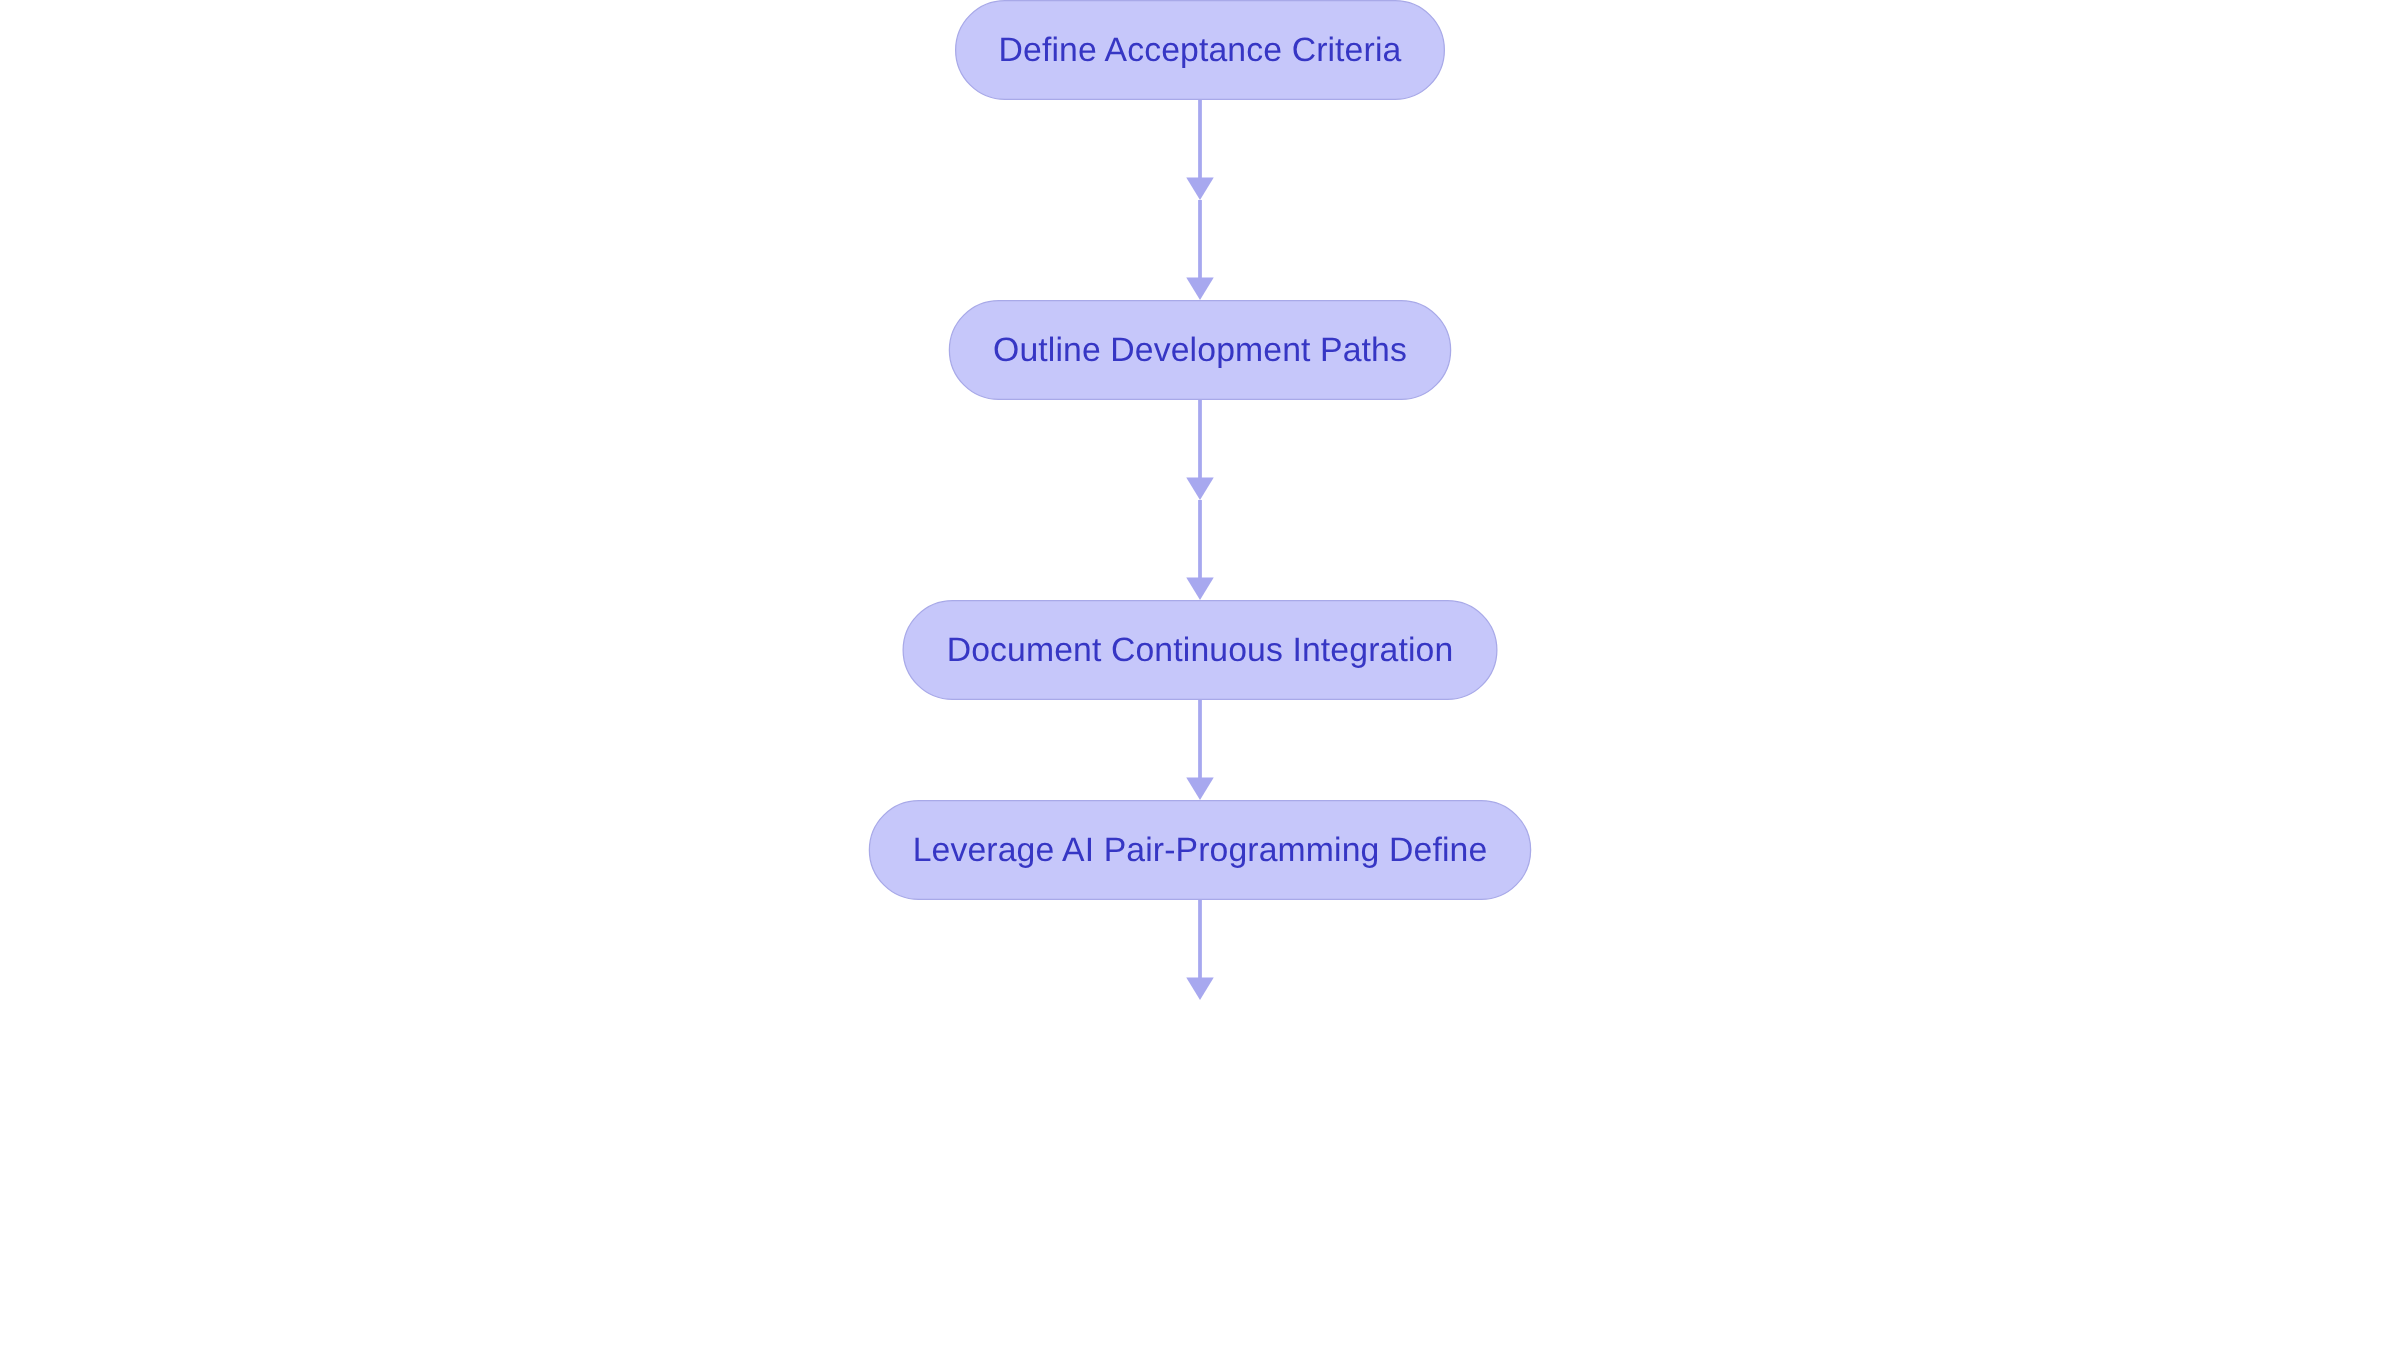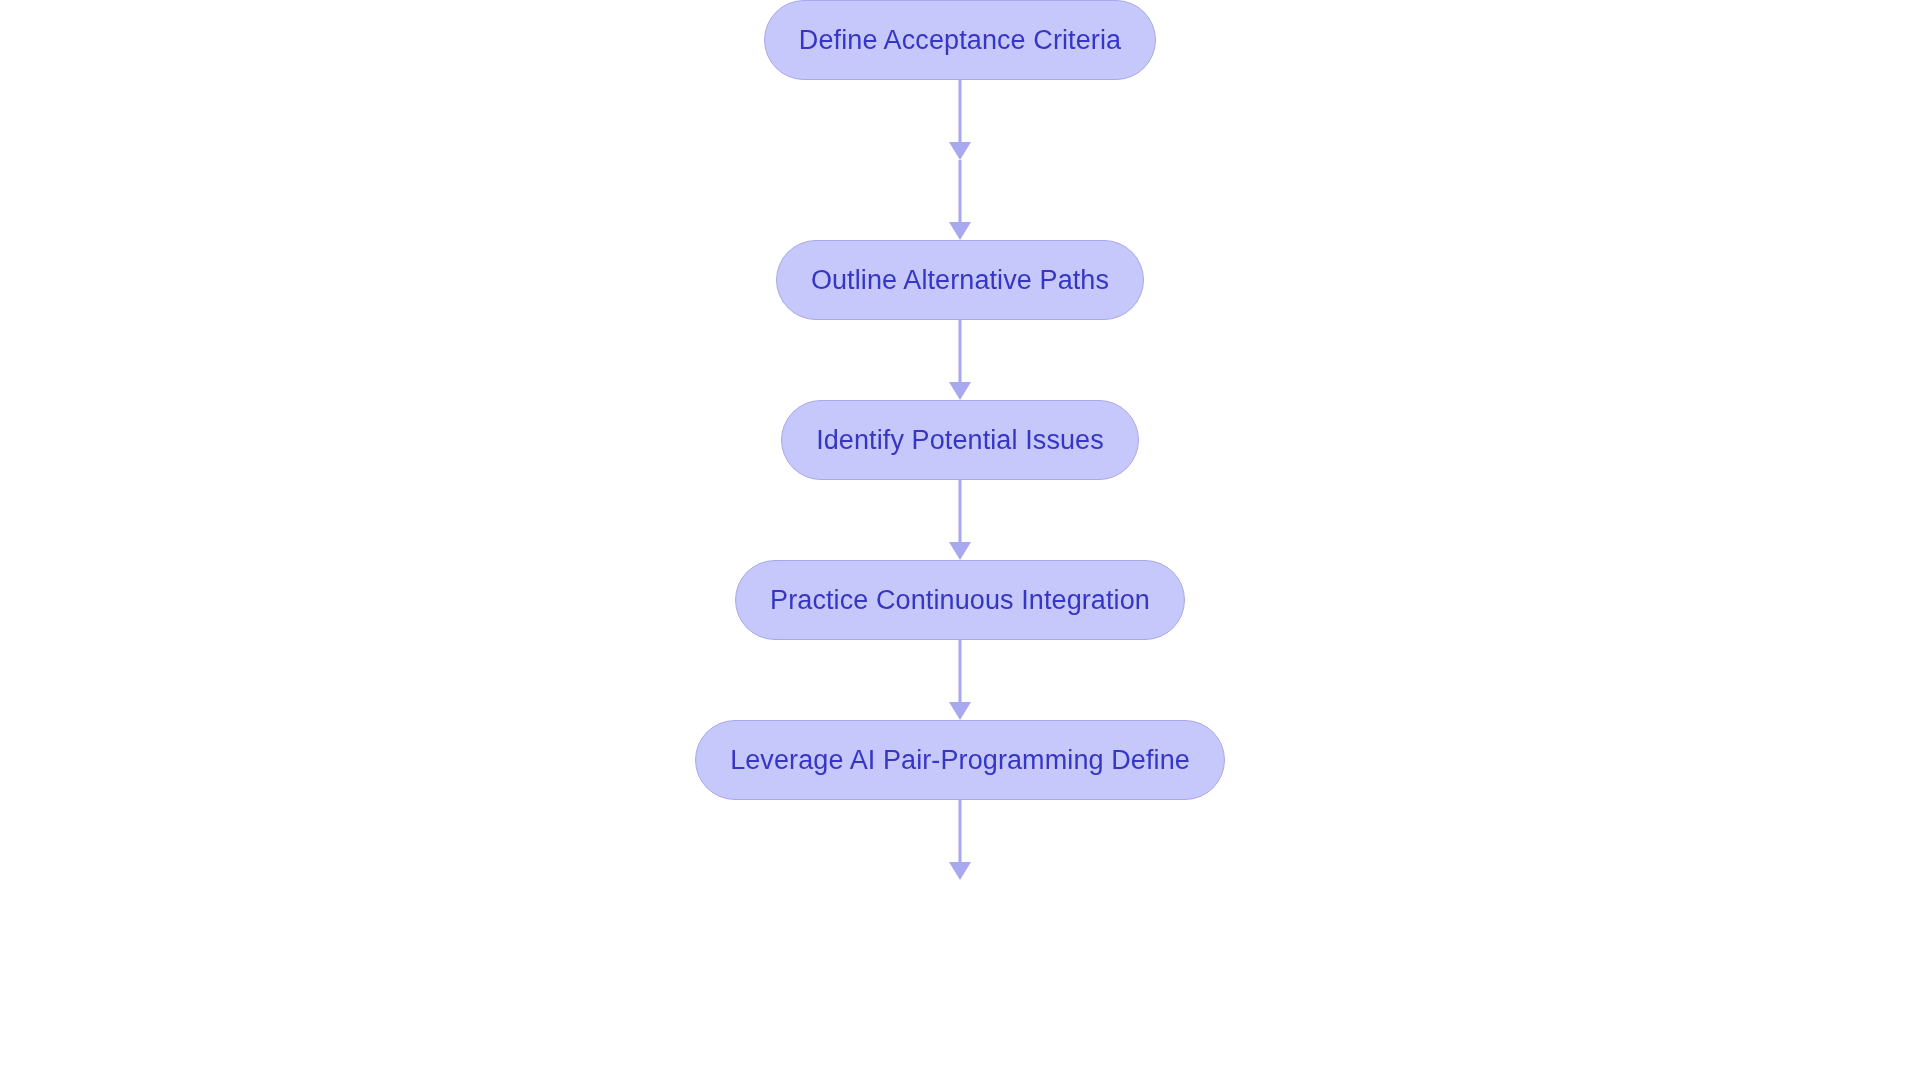--- a/index.html
+++ b/index.html
@@ -87,37 +87,34 @@
     <span class="conn-line"></span>
     <span class="conn-arrow"></span>
   </div>
 
   <div class="flow-connector">
     <span class="conn-line"></span>
     <span class="conn-arrow"></span>
   </div>
 
   <div class="flow-node">
-    <span class="flow-node-label">Outline Alternative Paths</span>
+    <span class="flow-node-label">Outline Development Paths</span>
   </div>
   <div class="flow-connector">
     <span class="conn-line"></span>
     <span class="conn-arrow"></span>
   </div>
 
-  <div class="flow-node">
-    <span class="flow-node-label">Identify Potential Issues</span>
-  </div>
   <div class="flow-connector">
     <span class="conn-line"></span>
     <span class="conn-arrow"></span>
   </div>
 
   <div class="flow-node">
-    <span class="flow-node-label">Practice Continuous Integration</span>
+    <span class="flow-node-label">Document Continuous Integration</span>
   </div>
   <div class="flow-connector">
     <span class="conn-line"></span>
     <span class="conn-arrow"></span>
   </div>
 
   <div class="flow-node">
     <span class="flow-node-label">Leverage AI Pair-Programming Define</span>
   </div>
   <div class="flow-connector">

